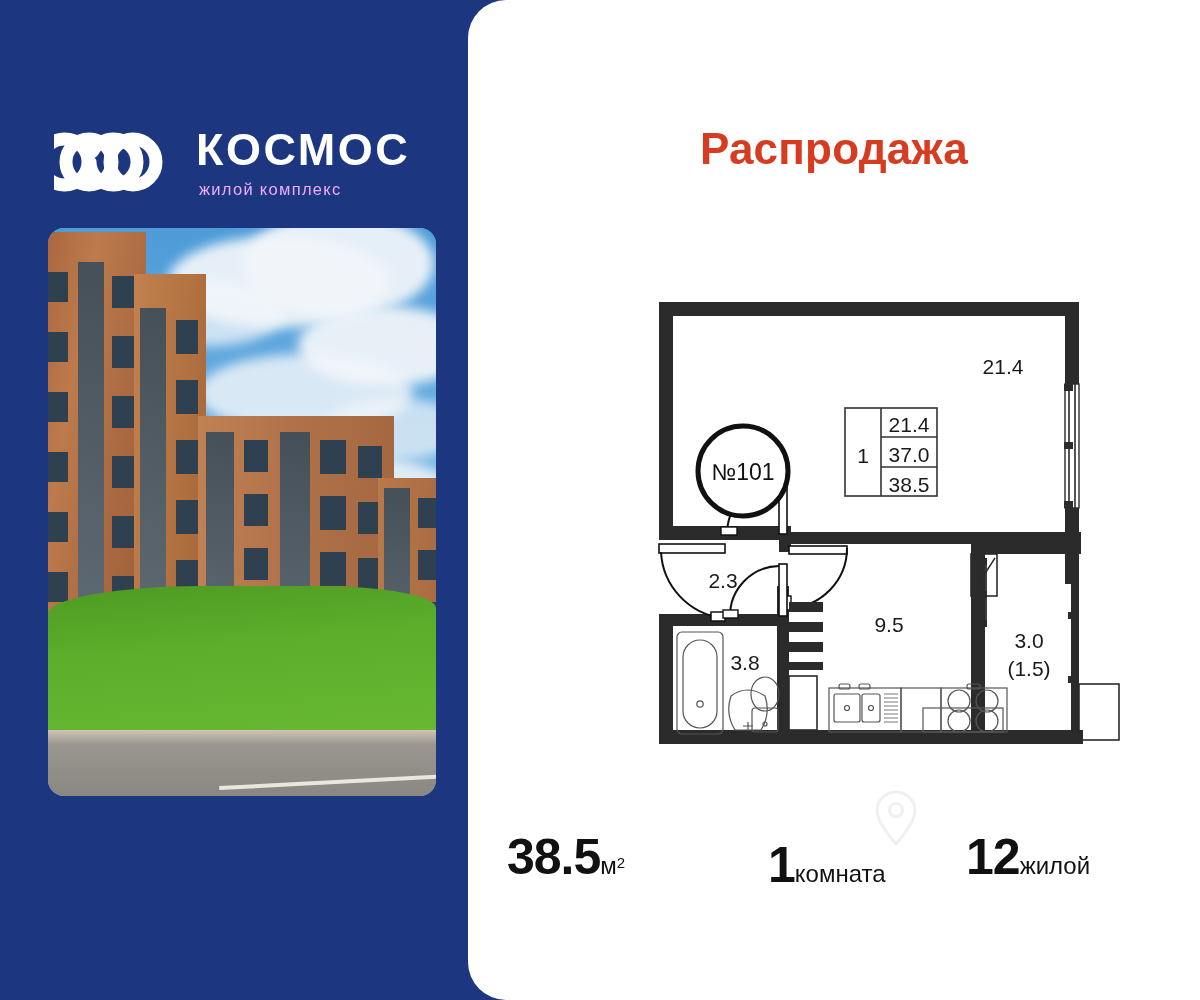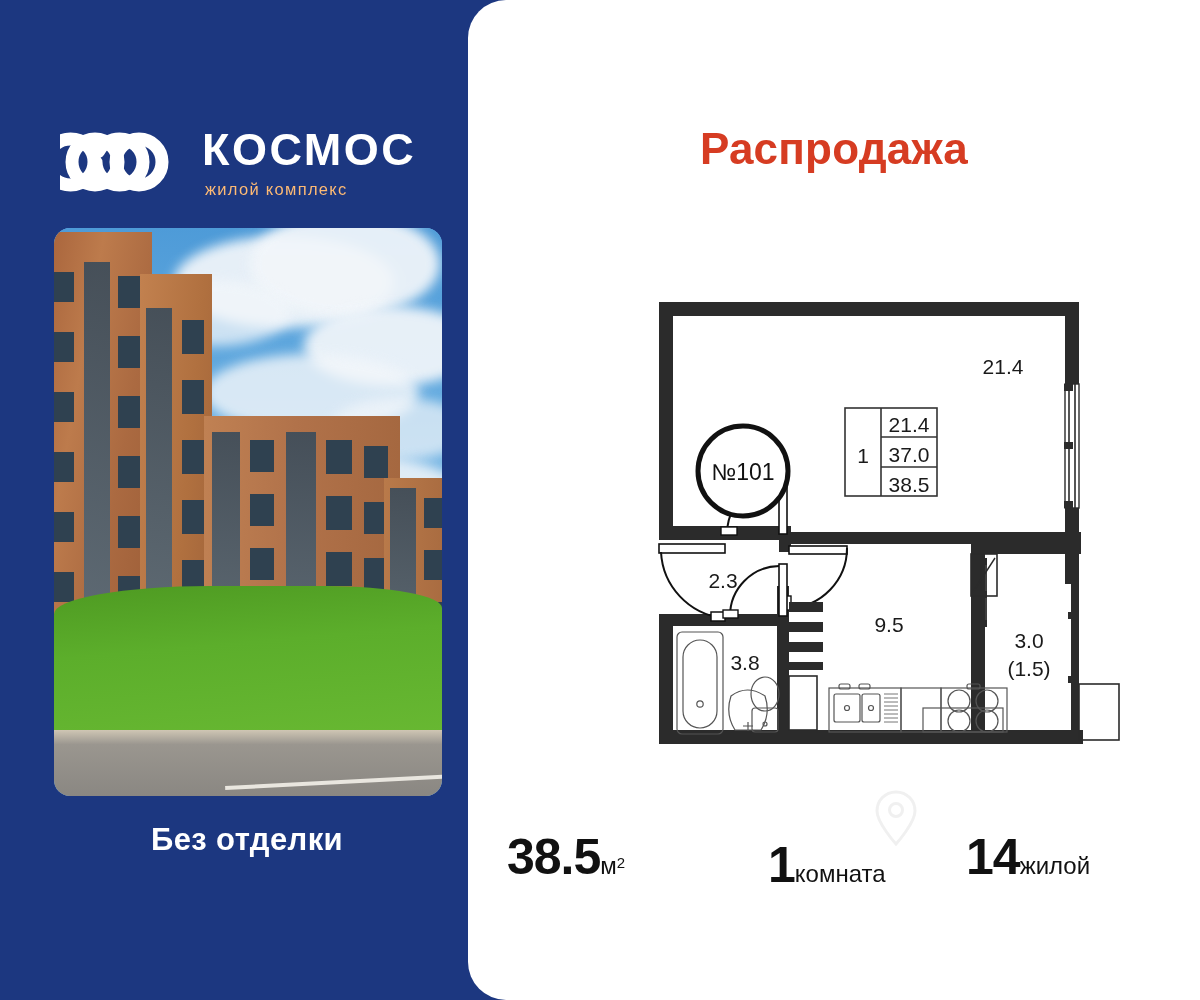--- a/index.html
+++ b/index.html
@@ -5,37 +5,37 @@
   * { box-sizing: border-box; margin: 0; padding: 0; }
   html, body {
     width: 1200px; height: 1000px;
     font-family: "Liberation Sans", sans-serif;
     overflow: hidden;
   }
   body { background: #1c3780; position: relative; }
 
   
   #left-panel {
-    position: absolute; left: 12px; top: 0; width: 470px; height: 1000px;
+    position: absolute; left: 6px; top: 0; width: 470px; height: 1000px;
     background: #1c3780;
   }
 
   
   #logo-block {
     position: absolute; left: 48px; top: 118px;
     width: 400px; height: 92px;
   }
   #logo-mark { position: absolute; left: 0; top: 8px; width: 130px; height: 72px; }
   #logo-text-wrap { position: absolute; left: 142px; top: 8px; width: 300px; }
   #logo-title {
     color: #ffffff; font-size: 45px; font-weight: 700;
     letter-spacing: 2.5px; line-height: 48px;
   }
   #logo-sub {
-    color: #fdba74; font-size: 16.5px; font-weight: 400;
+    color: #f0abfc; font-size: 16.5px; font-weight: 400;
     letter-spacing: 1.3px; line-height: 20px; margin-top: 5px; padding-left: 3px;
   }
 
   
   #photo-card {
     position: absolute; left: 42px; top: 228px;
     width: 388px; height: 568px;
     border-radius: 16px; overflow: hidden;
     background: #6fb3e8;
   }
@@ -233,21 +233,20 @@
       <div class="win" style="left:40px;top:124px;width:22px;height:30px;"></div>
       <div class="win" style="left:40px;top:176px;width:22px;height:30px;"></div>
     </div>
 
     <div id="grass"></div>
     <div id="road">
       <div id="road-line"></div>
     </div>
   </div>
 
-  <div id="photo-caption">Без отделки</div>
 </div>
 
 <div id="white-card">
 
   <div id="headline">
     <div>Распродажа</div>
   </div>
 
   <div id="plan-wrap">
     <svg id="plan-svg" viewBox="0 0 530 460" xmlns="http://www.w3.org/2000/svg">
@@ -436,17 +435,17 @@
   </div>
 
   <div id="summary">
     <div class="sum-item" id="sum-area">
       <span class="sum-big">38.5</span><span class="sum-small">м</span><span class="sum-sup">2</span>
     </div>
     <div class="sum-item" id="sum-rooms">
       <span class="sum-big">1</span><span class="sum-small">комната</span>
     </div>
     <div class="sum-item" id="sum-floor">
-      <span class="sum-big">14</span><span class="sum-small">жилой</span>
+      <span class="sum-big">12</span><span class="sum-small">жилой</span>
     </div>
   </div>
 
 </div>
 
 </body></html>

